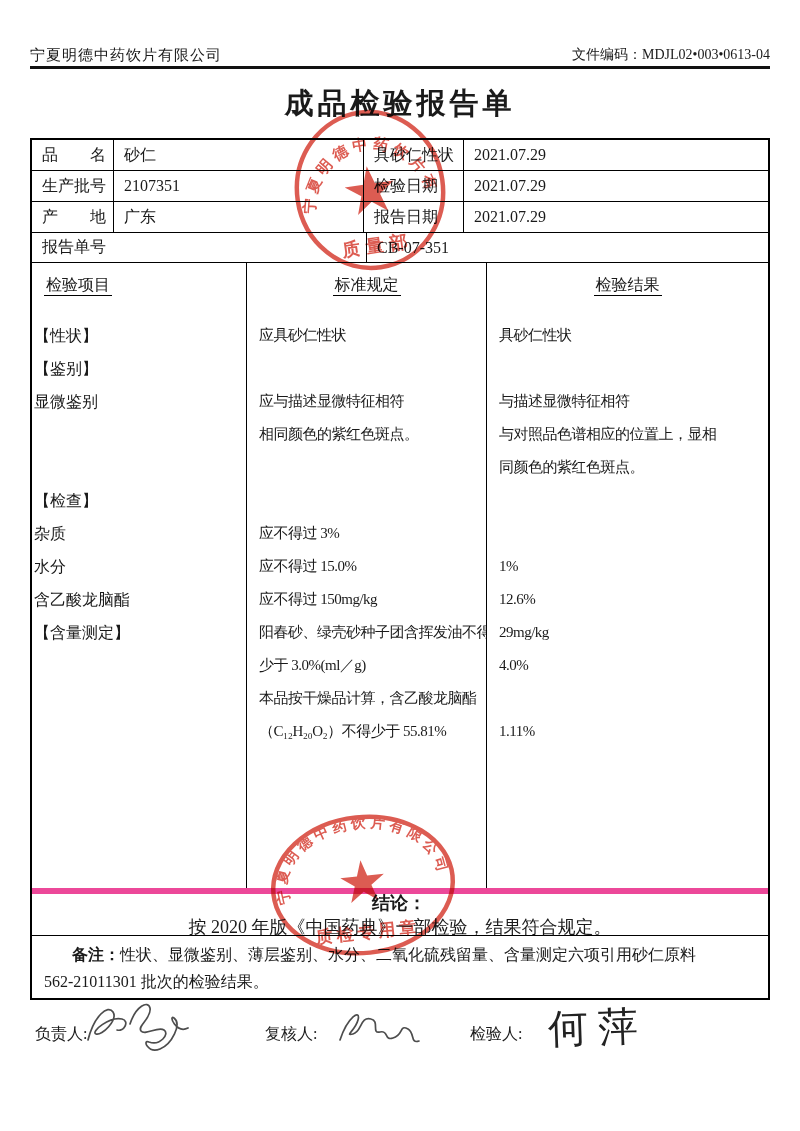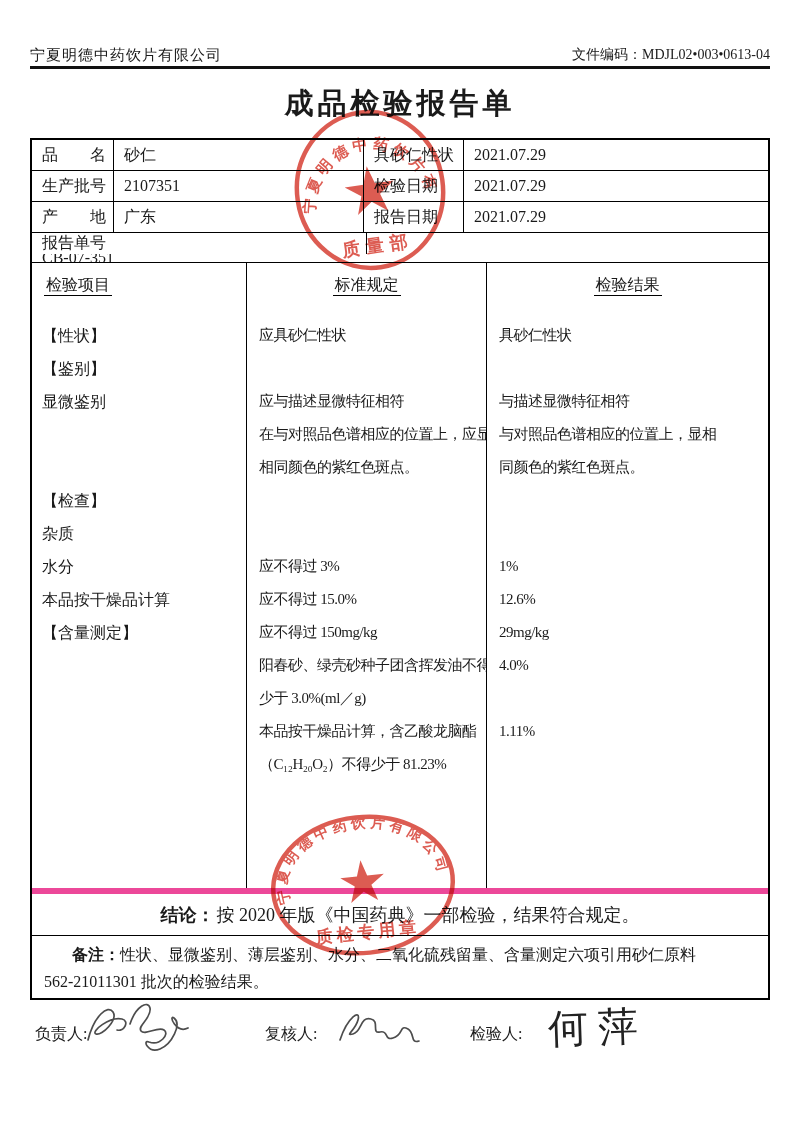--- a/index.html
+++ b/index.html
@@ -15,44 +15,44 @@
   .doc-title{position:absolute;left:0;top:84px;width:800px;text-align:center;
     font-size:29px;font-weight:bold;letter-spacing:4px;}
   
   .sheet{position:absolute;left:30px;top:138px;width:740px;box-sizing:border-box;
     border:2px solid #000;background:transparent;}
   .irow{display:flex;box-sizing:border-box;border-bottom:1px solid #000;}
   .irow .cell{box-sizing:border-box;border-right:1px solid #000;padding-left:10px;
     font-size:16px;display:flex;align-items:center;overflow:hidden;white-space:nowrap;}
   .irow .cell.last{border-right:none;}
   .r123{height:31px;}
-  .r4{height:30px;flex-direction:column;}
+  .r4{height:30px;}
   .c-lab{width:82px;}
   .c-val{width:250px;}
   .c-lab2{width:100px;}
   .c-val2{flex:1;}
   .c-repno{width:335px;}
   .c-repval{flex:1;}
   
   .spec{display:flex;height:631px;box-sizing:border-box;border-bottom:6px solid #ec4899;}
   .spec-col{box-sizing:border-box;border-right:1px solid #000;}
   .spec-col.last{border-right:none;}
   .col-item{width:215px;}
   .col-std{width:240px;}
   .col-res{flex:1;}
   .spec-head{height:56px;box-sizing:border-box;padding-top:12px;font-size:16px;}
   .spec-head.center{text-align:center;}
   .spec-head.left{padding-left:12px;}
   .uline{border-bottom:1px solid #000;padding:0 2px 2px 2px;}
-  .sline{height:33px;line-height:33px;font-size:16px;padding-left:10px;
+  .sline{height:33px;line-height:33px;font-size:16px;padding-left:2px;
     white-space:nowrap;overflow:hidden;}
   .col-std .sline,.col-res .sline{font-size:15px;letter-spacing:-0.5px;padding-left:12px;}
   
   .concl{height:42px;box-sizing:border-box;border-bottom:1px solid #000;
-    display:flex;align-items:center;justify-content:center;font-size:18px;}
+    display:flex;align-items:center;justify-content:center;font-size:18px;flex-direction:column;}
   .concl b{font-weight:bold;margin-right:2px;}
   .remark{box-sizing:border-box;height:62px;padding:5px 12px 0 12px;font-size:16px;line-height:27px;}
   .remark .l1{padding-left:28px;}
   .remark b{font-weight:bold;}
   
   .foot-label{position:absolute;top:1024px;font-size:16px;}
   .fl1{left:35px;} .fl2{left:265px;} .fl3{left:470px;}
   .sig-svg{position:absolute;}
   .sig1{left:82px;top:996px;}
   .sig2{left:328px;top:1004px;}
@@ -100,42 +100,41 @@
     <div class="spec-col col-item">
       <div class="spec-head left"><span class="uline">检验项目</span></div>
       <div class="sline">【性状】</div>
       <div class="sline">【鉴别】</div>
       <div class="sline">显微鉴别</div>
       <div class="sline"></div>
       <div class="sline"></div>
       <div class="sline">【检查】</div>
       <div class="sline">杂质</div>
       <div class="sline">水分</div>
-      <div class="sline">本品按干燥品计算</div>
+      <div class="sline">含乙酸龙脑酯</div>
       <div class="sline">【含量测定】</div>
       <div class="sline"></div>
       <div class="sline"></div>
       <div class="sline"></div>
     </div>
     <div class="spec-col col-std">
       <div class="spec-head center"><span class="uline">标准规定</span></div>
       <div class="sline">应具砂仁性状</div>
       <div class="sline"></div>
       <div class="sline">应与描述显微特征相符</div>
-      <div class="sline">在与对照品色谱相应的位置上，应显</div>
       <div class="sline">相同颜色的紫红色斑点。</div>
       <div class="sline"></div>
       <div class="sline"></div>
       <div class="sline">应不得过 3%</div>
       <div class="sline">应不得过 15.0%</div>
       <div class="sline">应不得过 150mg/kg</div>
       <div class="sline">阳春砂、绿壳砂种子团含挥发油不得</div>
       <div class="sline">少于 3.0%(ml／g)</div>
       <div class="sline">本品按干燥品计算，含乙酸龙脑酯</div>
-      <div class="sline">（C₁₂H₂₀O₂）不得少于 81.23%</div>
+      <div class="sline">（C₁₂H₂₀O₂）不得少于 55.81%</div>
     </div>
     <div class="spec-col col-res last">
       <div class="spec-head center"><span class="uline">检验结果</span></div>
       <div class="sline">具砂仁性状</div>
       <div class="sline"></div>
       <div class="sline">与描述显微特征相符</div>
       <div class="sline">与对照品色谱相应的位置上，显相</div>
       <div class="sline">同颜色的紫红色斑点。</div>
       <div class="sline"></div>
       <div class="sline"></div>

